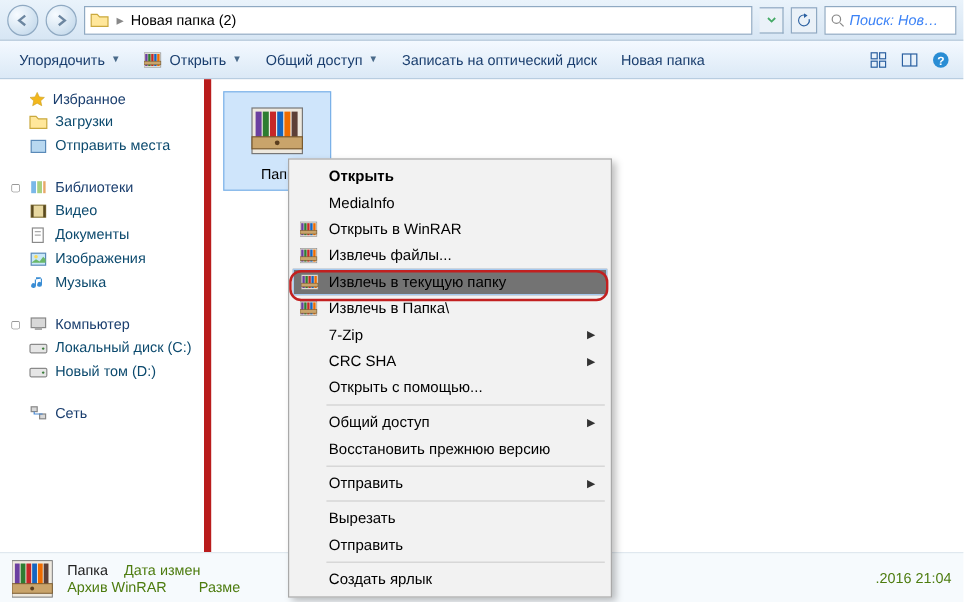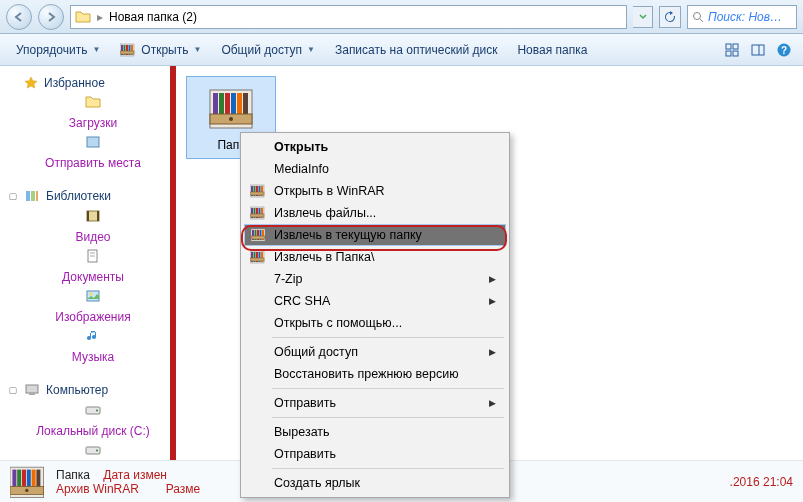--- a/index.html
+++ b/index.html
@@ -70,36 +70,36 @@
   .tool-spacer { flex:1; }
   .icnbtn { width:22px;height:22px;display:flex;align-items:center;justify-content:center;color:#2a5fa0; }
   
   .body { display:flex; height:394px; }
   .sidebar {
     width:176px; border-right:6px solid #b91c1c; padding:8px 4px 4px 4px;
     overflow:hidden;
   }
   .sb-group { margin-bottom:14px; }
   .sb-head { display:flex;align-items:center;gap:6px;padding:2px 4px;font-weight:400;color:#1a3e6e; }
-  .sb-item { display:flex;align-items:center;gap:6px;padding:2px 4px 2px 20px;color:#a21caf; white-space:nowrap; overflow:hidden; text-overflow:ellipsis;flex-direction:column;}
+  .sb-item { display:flex;gap:6px;padding:2px 4px 2px 20px;color:#0c4a6e; white-space:nowrap; overflow:hidden; text-overflow:ellipsis;}
   .tri { width:10px;text-align:center;color:#7a7a7a;font-size:9px; }
   
   .content { flex:1; position:relative; padding:10px; }
   .file {
     width:90px; text-align:center; padding:6px; border:1px solid transparent;
     position:relative;
   }
   .file.sel { background:#cfe5fb; border:1px solid #7bb1e8; }
   .file-label { margin-top:4px; }
   
   .status {
     height:42px; border-top:1px solid #e0e8ef; display:flex; align-items:center;
     padding:0 10px; gap:10px; background:#f6fafd;
   }
-  .status .meta { color:#b91c1c; }
+  .status .meta { color:#4d7c0f; }
   
   .ctx {
     position:absolute; left:240px; top:132px; width:270px;
     background:#f2f2f2; border:1px solid #a9a9a9;
     box-shadow:3px 3px 6px rgba(0,0,0,0.25);
     padding:3px;
     font-size:12.5px;
   }
   .ctx-inner { background:#f2f2f2; }
   .ctx-item {

